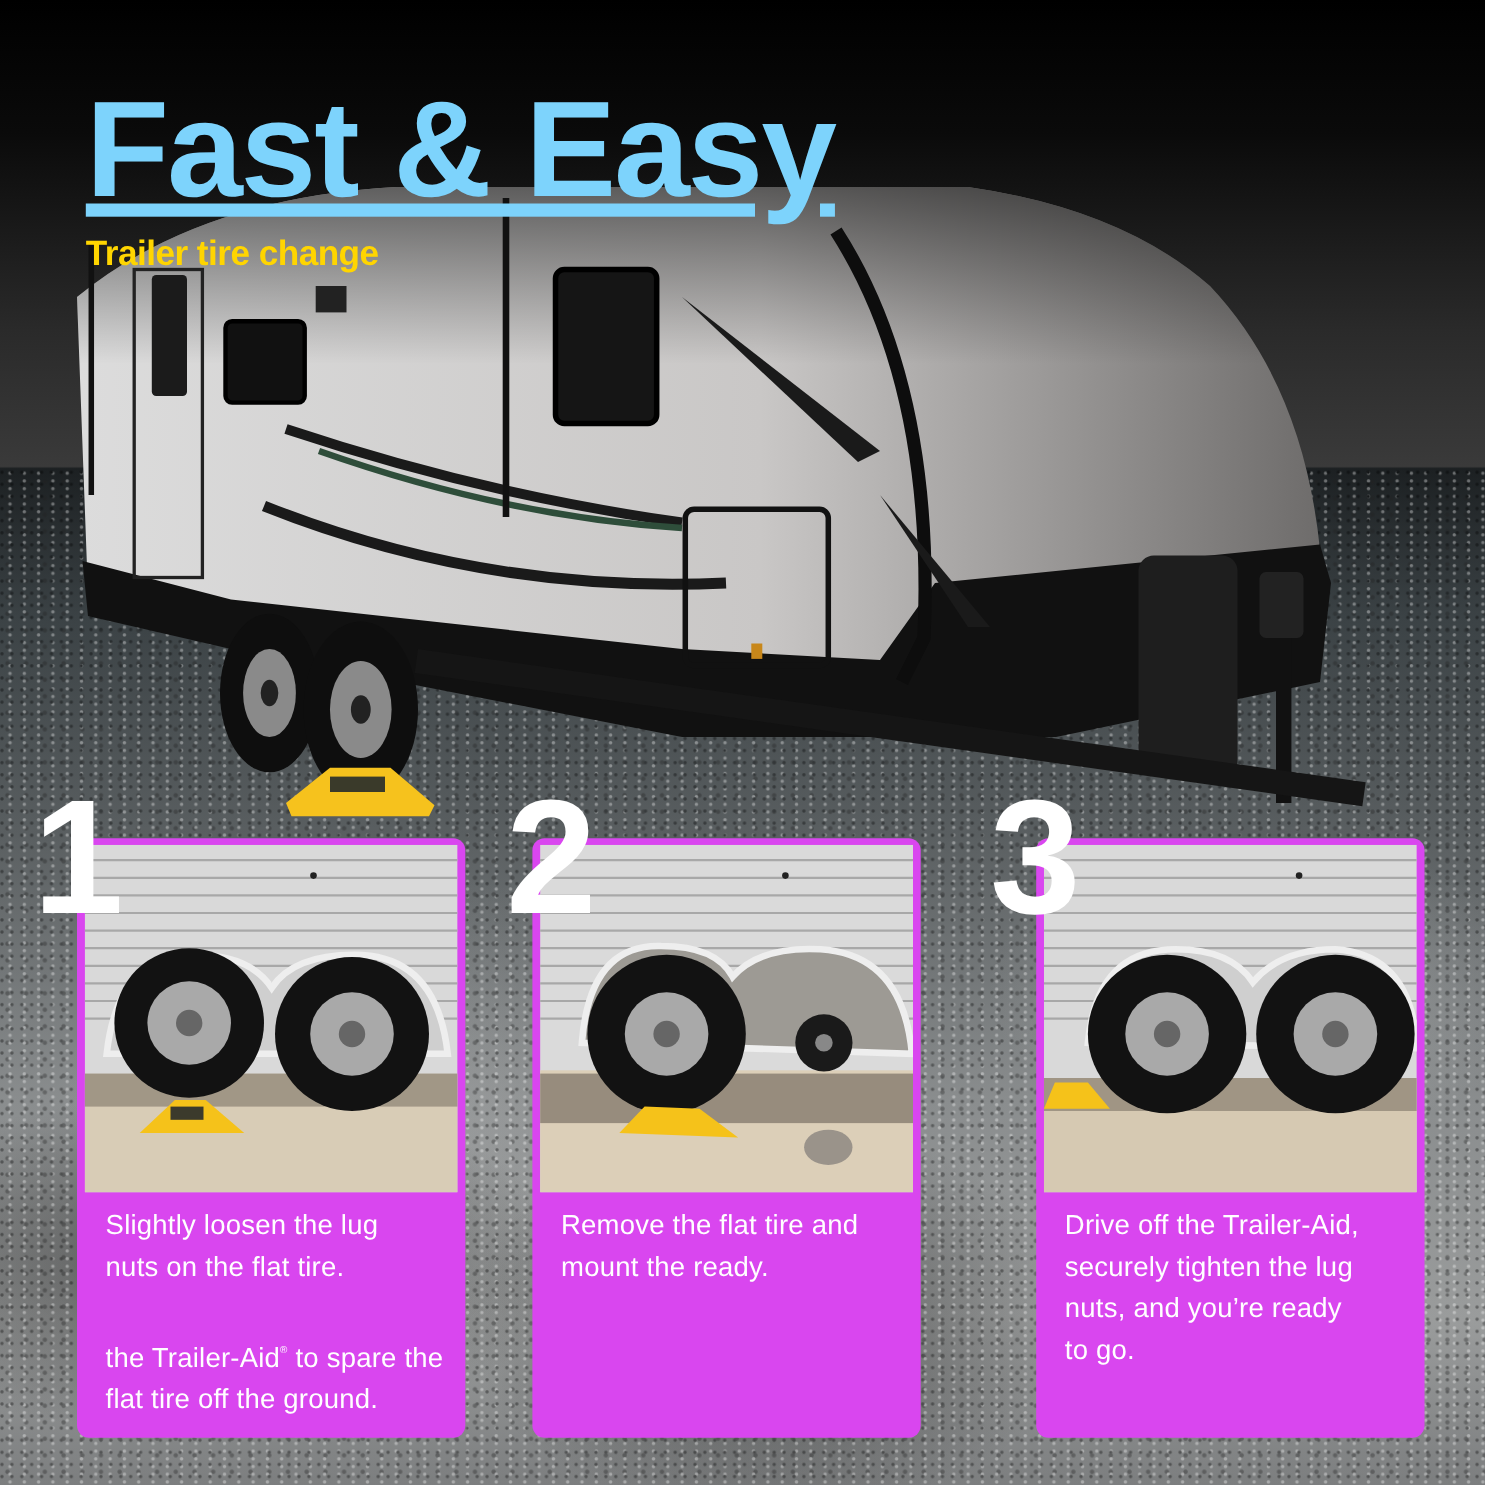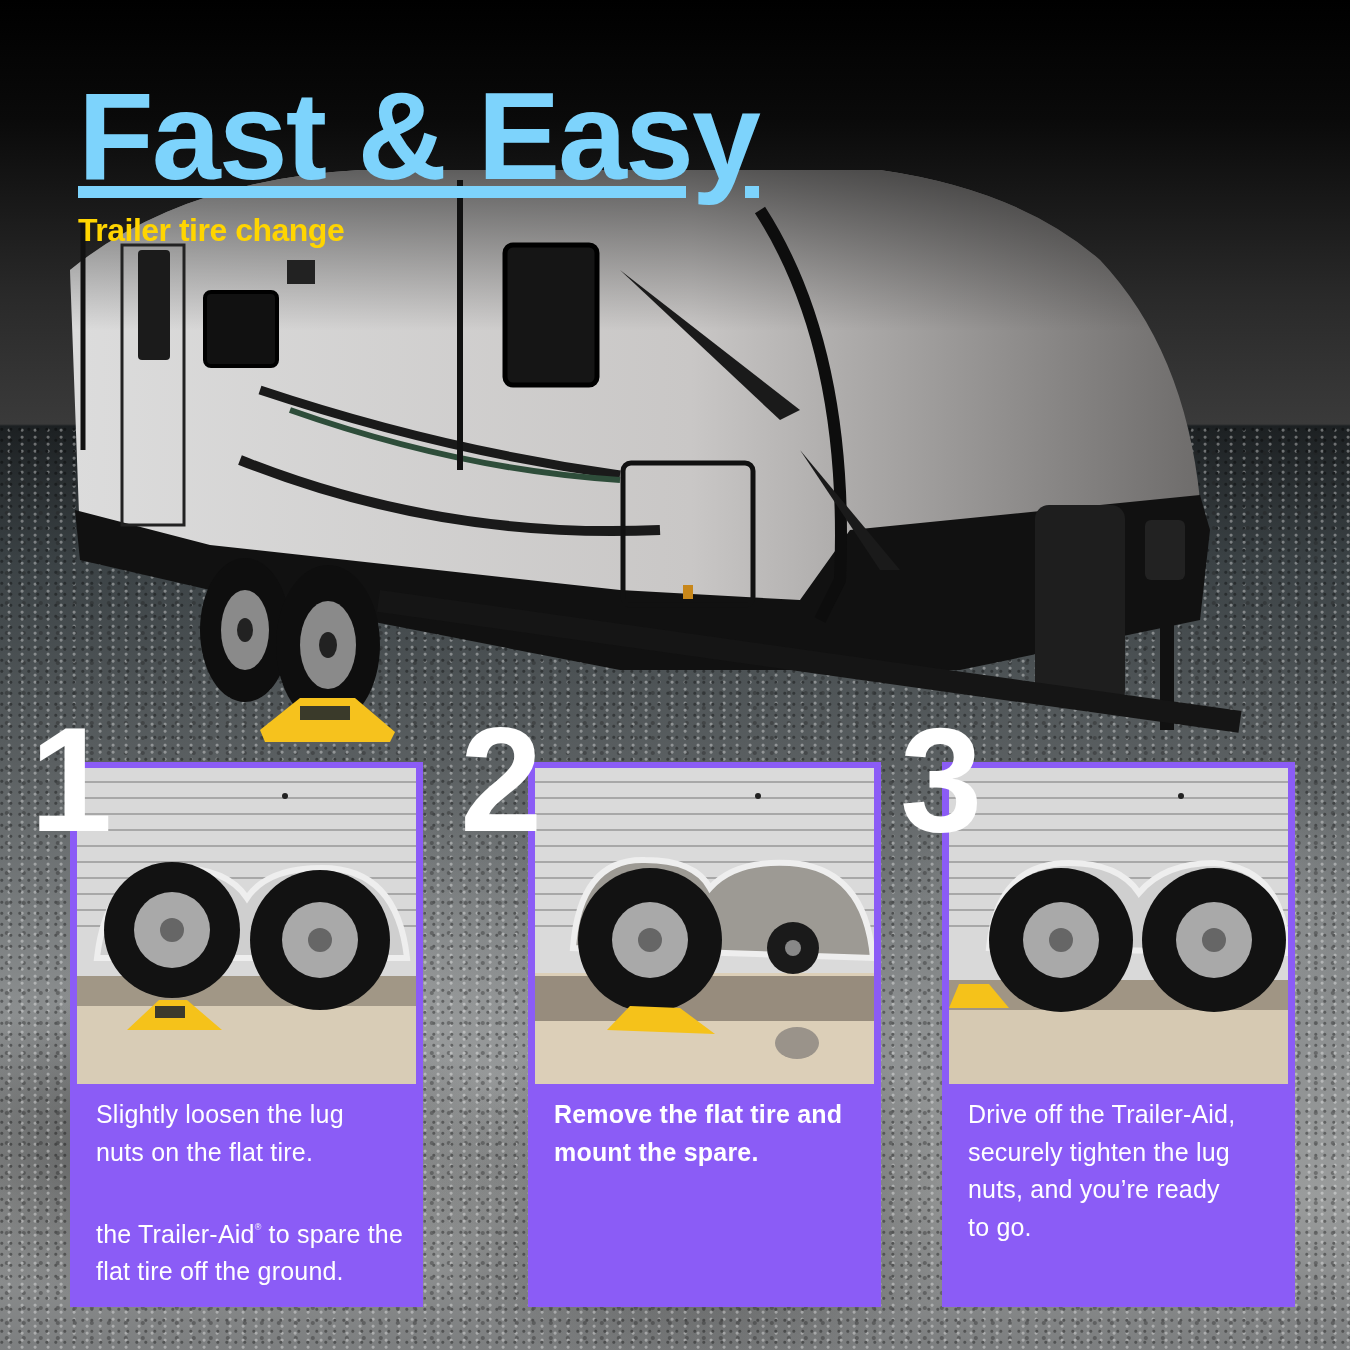--- a/index.html
+++ b/index.html
@@ -15,21 +15,21 @@
   .speckle{position:absolute;left:0;right:0;top:426px;bottom:0;opacity:.35;
     background-image:
       radial-gradient(circle at 20% 30%, #000 1px, transparent 2px),
       radial-gradient(circle at 70% 60%, #fff 1px, transparent 2px),
       radial-gradient(circle at 40% 80%, #222 1.5px, transparent 2.5px);
     background-size:9px 11px, 13px 7px, 17px 15px;}
   .headline{position:absolute;left:78px;top:74px;margin:0;color:#7dd3fc;font-weight:700;font-size:124px;letter-spacing:-2px;line-height:1;text-decoration:underline;}
   .subhead{position:absolute;left:78px;top:212px;margin:0;color:#ffd500;font-weight:700;font-size:32px;letter-spacing:-0.5px;}
   .trailer{position:absolute;left:60px;top:150px;width:1210px;height:620px;}
   .step-num{position:absolute;color:#fff;font-weight:700;font-size:148px;line-height:1;z-index:3;}
-  .card{position:absolute;top:762px;width:353px;height:545px;background:#8b5cf6;z-index:2;}
+  .card{position:absolute;top:762px;width:353px;height:545px;background:#d946ef;z-index:2;border-radius:11px;}
   .card .photo{position:absolute;left:7px;top:6px;width:339px;height:316px;overflow:hidden;}
   .card .caption{position:absolute;left:26px;top:334px;right:18px;margin:0;color:#fff;font-size:25px;line-height:37.5px;letter-spacing:0.2px;}
   .card .caption sup{font-size:9px;vertical-align:13px;}
 </style>
 </head>
 <body>
 
 <div class="bg"></div>
 <div class="speckle"></div>
 
@@ -132,21 +132,21 @@
   </svg>
   <p class="caption">
     <span>Slightly loosen the lug</span><br>
     <span>nuts on the flat tire.</span><br>
     <br>
     <span>the Trailer-Aid</span><sup>®</sup><span> to spare the</span><br>
     <span>flat tire off the ground.</span>
   </p>
 </div>
 
-<div class="card" style="left:528px;font-weight:bold;">
+<div class="card" style="left:484px;">
   <svg class="photo" viewBox="0 0 339 316" preserveAspectRatio="none">
     <rect width="339" height="316" fill="#dadada"></rect>
     <g stroke="#a8a8a8" stroke-width="2">
       <line x1="0" y1="14" x2="339" y2="14"></line>
         <line x1="0" y1="30" x2="339" y2="30"></line>
         <line x1="0" y1="46" x2="339" y2="46"></line>
       <line x1="0" y1="62" x2="339" y2="62"></line>
         <line x1="0" y1="78" x2="339" y2="78"></line>
         <line x1="0" y1="94" x2="339" y2="94"></line>
       <line x1="0" y1="110" x2="339" y2="110"></line>
@@ -161,21 +161,21 @@
     <circle cx="115" cy="172" r="72" fill="#121212"></circle>
       <circle cx="115" cy="172" r="38" fill="#a9a9a9"></circle>
       <circle cx="115" cy="172" r="12" fill="#666"></circle>
     <circle cx="258" cy="180" r="26" fill="#1a1a1a"></circle>
       <circle cx="258" cy="180" r="8" fill="#888"></circle>
     <path d="M72 262 L95 238 L145 240 L180 266 Z" fill="#f5c21a"></path>
     <ellipse cx="262" cy="275" rx="22" ry="16" fill="#9a938a"></ellipse>
   </svg>
   <p class="caption">
     <span>Remove the flat tire and</span><br>
-    <span>mount the spare.</span>
+    <span>mount the ready.</span>
   </p>
 </div>
 
 <div class="card" style="left:924px;margin-left:18px;">
   <svg class="photo" viewBox="0 0 339 316" preserveAspectRatio="none">
     <rect width="339" height="316" fill="#d9d9d9"></rect>
     <g stroke="#a8a8a8" stroke-width="2">
       <line x1="0" y1="14" x2="339" y2="14"></line>
         <line x1="0" y1="30" x2="339" y2="30"></line>
         <line x1="0" y1="46" x2="339" y2="46"></line>

